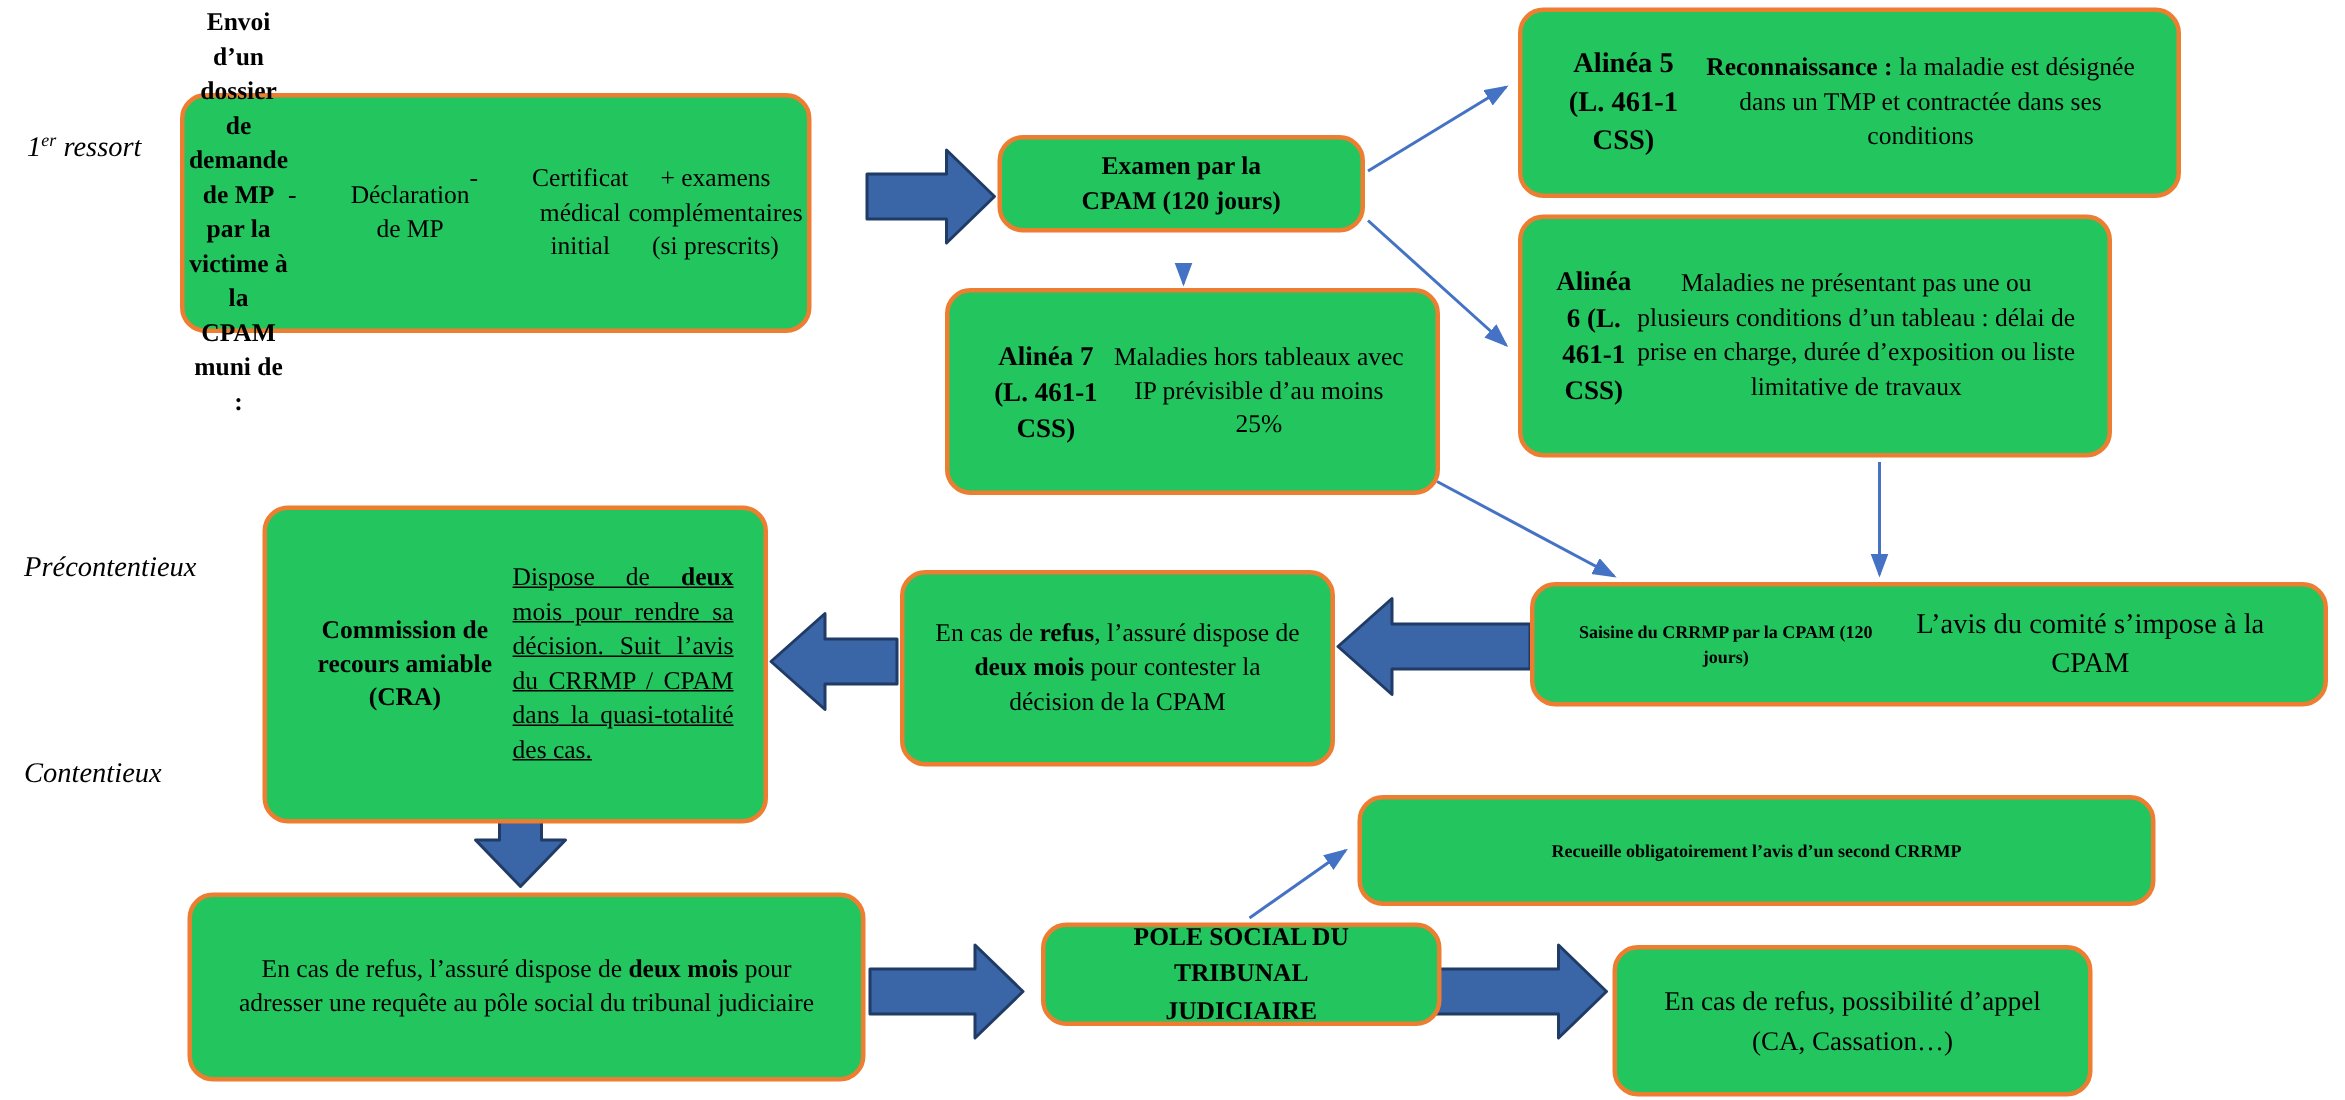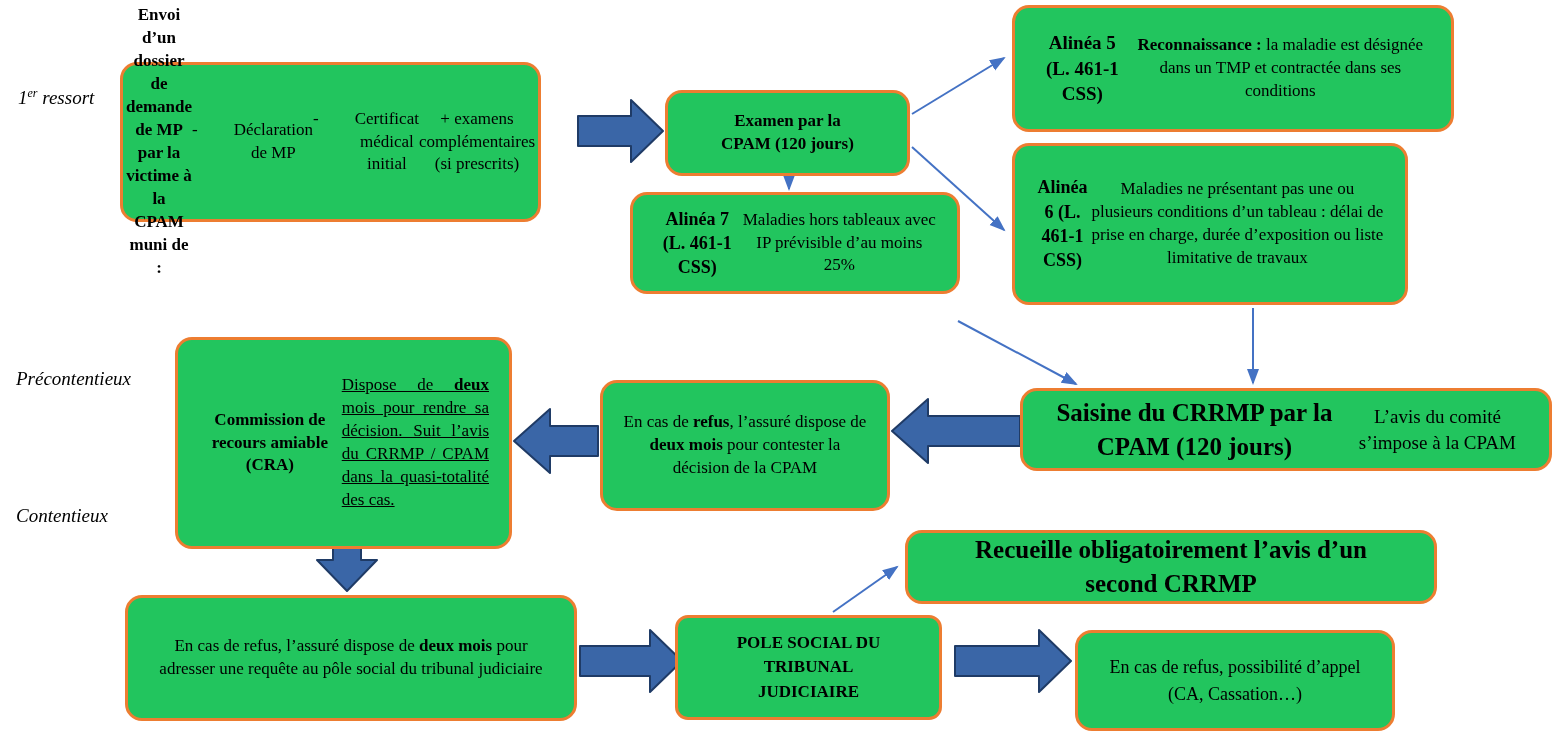--- a/index.html
+++ b/index.html
@@ -14,21 +14,21 @@
   .arrows{position:absolute;left:0;top:0;width:1563px;height:733px;}
   .thin{stroke:var(--thin-arrow);stroke-width:2;fill:none;}
   .ah-path{fill:var(--thin-arrow);}
   .block{fill:var(--block-arrow-fill);stroke:var(--block-arrow-stroke);stroke-width:2;stroke-linejoin:round;}
   .box{position:absolute;background:#22c55e;border:3px solid var(--box-border);border-radius:17px;
        display:flex;flex-direction:row;justify-content:center;align-items:center;
        text-align:center;padding:8px 20px;font-size:17px;line-height:1.35;}
   .box .title{font-weight:bold;}
   .fs18{font-size:18px;}
   .fs19{font-size:19px;}
-  .fs20{font-size:25px;}
+  .fs20{font-size:12px;}
   .side-label{position:absolute;font-style:italic;font-size:19px;}
   .side-label sup{font-size:12px;}
   .list-line{display:flex;justify-content:center;gap:36px;}
   .justify{text-align:justify;width:100%;text-decoration:underline;}
   b{font-weight:bold;}
 </style>
 </head>
 <body>
 
 <div class="canvas">
@@ -65,35 +65,35 @@
         <span>-</span>
         <span>Déclaration de MP</span>
       </div>
     <div class="list-line">
         <span>-</span>
         <span>Certificat médical initial</span>
       </div>
     <div>+ examens complémentaires (si prescrits)</div>
   </div>
 
-  <div class="box" style="left:665px;top:90px;width:245px;height:86px;">
+  <div class="box" style="left:665px;top:90px;width:245px;height:65px;">
     <div class="title" style="max-width:145px;">Examen par la CPAM (120 jours)</div>
   </div>
 
   <div class="box" style="left:1012px;top:5px;width:442px;height:127px;">
     <div class="title fs19">Alinéa 5 (L. 461-1 CSS)</div>
     <div><b>Reconnaissance :</b><span> la maladie est désignée dans un TMP et contractée dans ses conditions</span></div>
   </div>
 
   <div class="box" style="left:1012px;top:143px;width:396px;height:162px;">
     <div class="title fs18">Alinéa 6 (L. 461-1 CSS)</div>
     <div>Maladies ne présentant pas une ou plusieurs conditions d’un tableau : délai de prise en charge, durée d’exposition ou liste limitative de travaux</div>
   </div>
 
-  <div class="box" style="left:630px;top:192px;width:330px;height:102px;">
+  <div class="box" style="left:630px;top:192px;width:330px;height:138px;">
     <div class="title fs18">Alinéa 7 (L. 461-1 CSS)</div>
     <div style="max-width:262px;">Maladies hors tableaux avec IP prévisible d’au moins 25%</div>
   </div>
 
   <div class="box" style="left:1020px;top:388px;width:532px;height:83px;">
     <div class="title fs20">Saisine du CRRMP par la CPAM (120 jours)</div>
     <div class="fs19">L’avis du comité s’impose à la CPAM</div>
   </div>
 
   <div class="box" style="left:600px;top:380px;width:290px;height:131px;">
@@ -102,21 +102,21 @@
 
   <div class="box" style="left:175px;top:337px;width:337px;height:212px;">
     <div class="title" style="max-width:260px;">Commission de recours amiable (CRA)</div>
     <div class="justify"><span>Dispose de </span><b>deux</b><span> mois pour rendre sa décision. Suit l’avis du CRRMP / CPAM dans la quasi-totalité des cas.</span></div>
   </div>
 
   <div class="box" style="left:125px;top:595px;width:452px;height:126px;">
     <div><span>En cas de refus, l’assuré dispose de </span><b>deux mois</b><span> pour adresser une requête au pôle social du tribunal judiciaire</span></div>
   </div>
 
-  <div class="box" style="left:675px;top:615px;width:267px;height:105px;border-radius:13px;">
+  <div class="box" style="left:694px;top:615px;width:267px;height:69px;">
     <div class="title" style="max-width:165px;line-height:1.45;">POLE SOCIAL DU TRIBUNAL JUDICIAIRE</div>
   </div>
 
   <div class="box" style="left:905px;top:530px;width:532px;height:74px;">
     <div class="title fs20" style="max-width:465px;">Recueille obligatoirement l’avis d’un second CRRMP</div>
   </div>
 
   <div class="box" style="left:1075px;top:630px;width:320px;height:101px;">
     <div class="fs18" style="max-width:280px;line-height:1.5;">En cas de refus, possibilité d’appel (CA, Cassation…)</div>
   </div>

